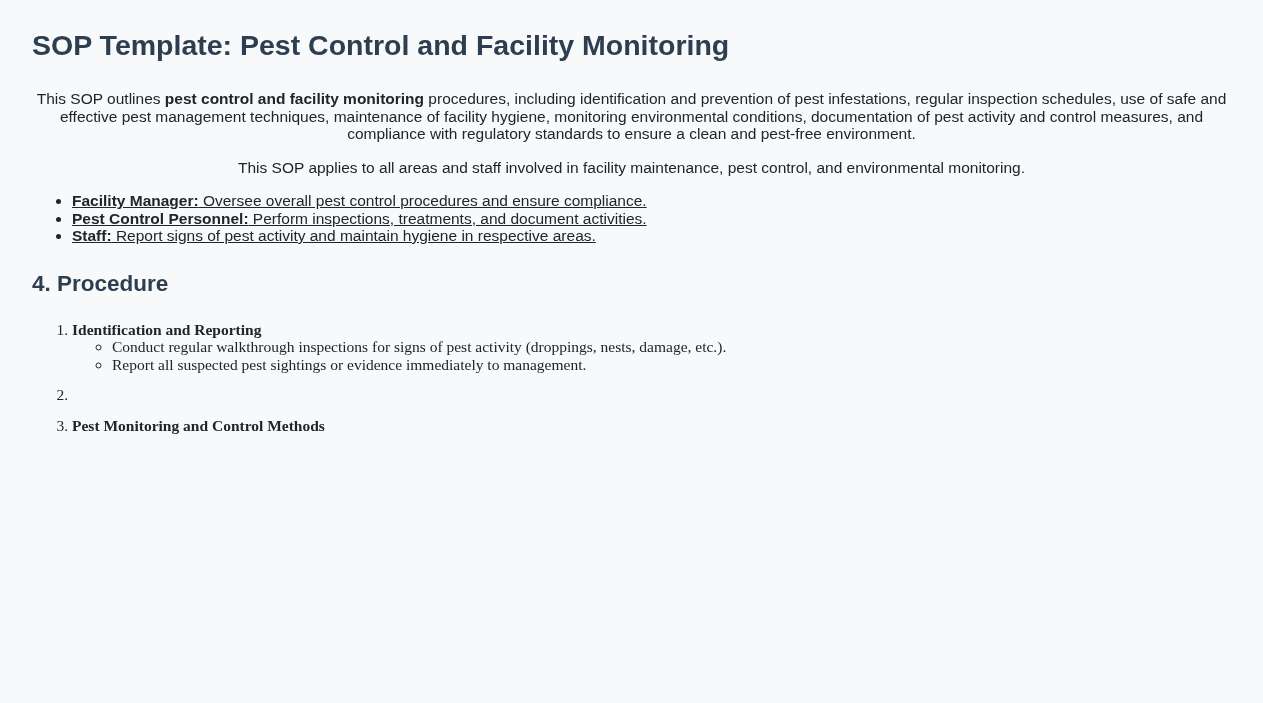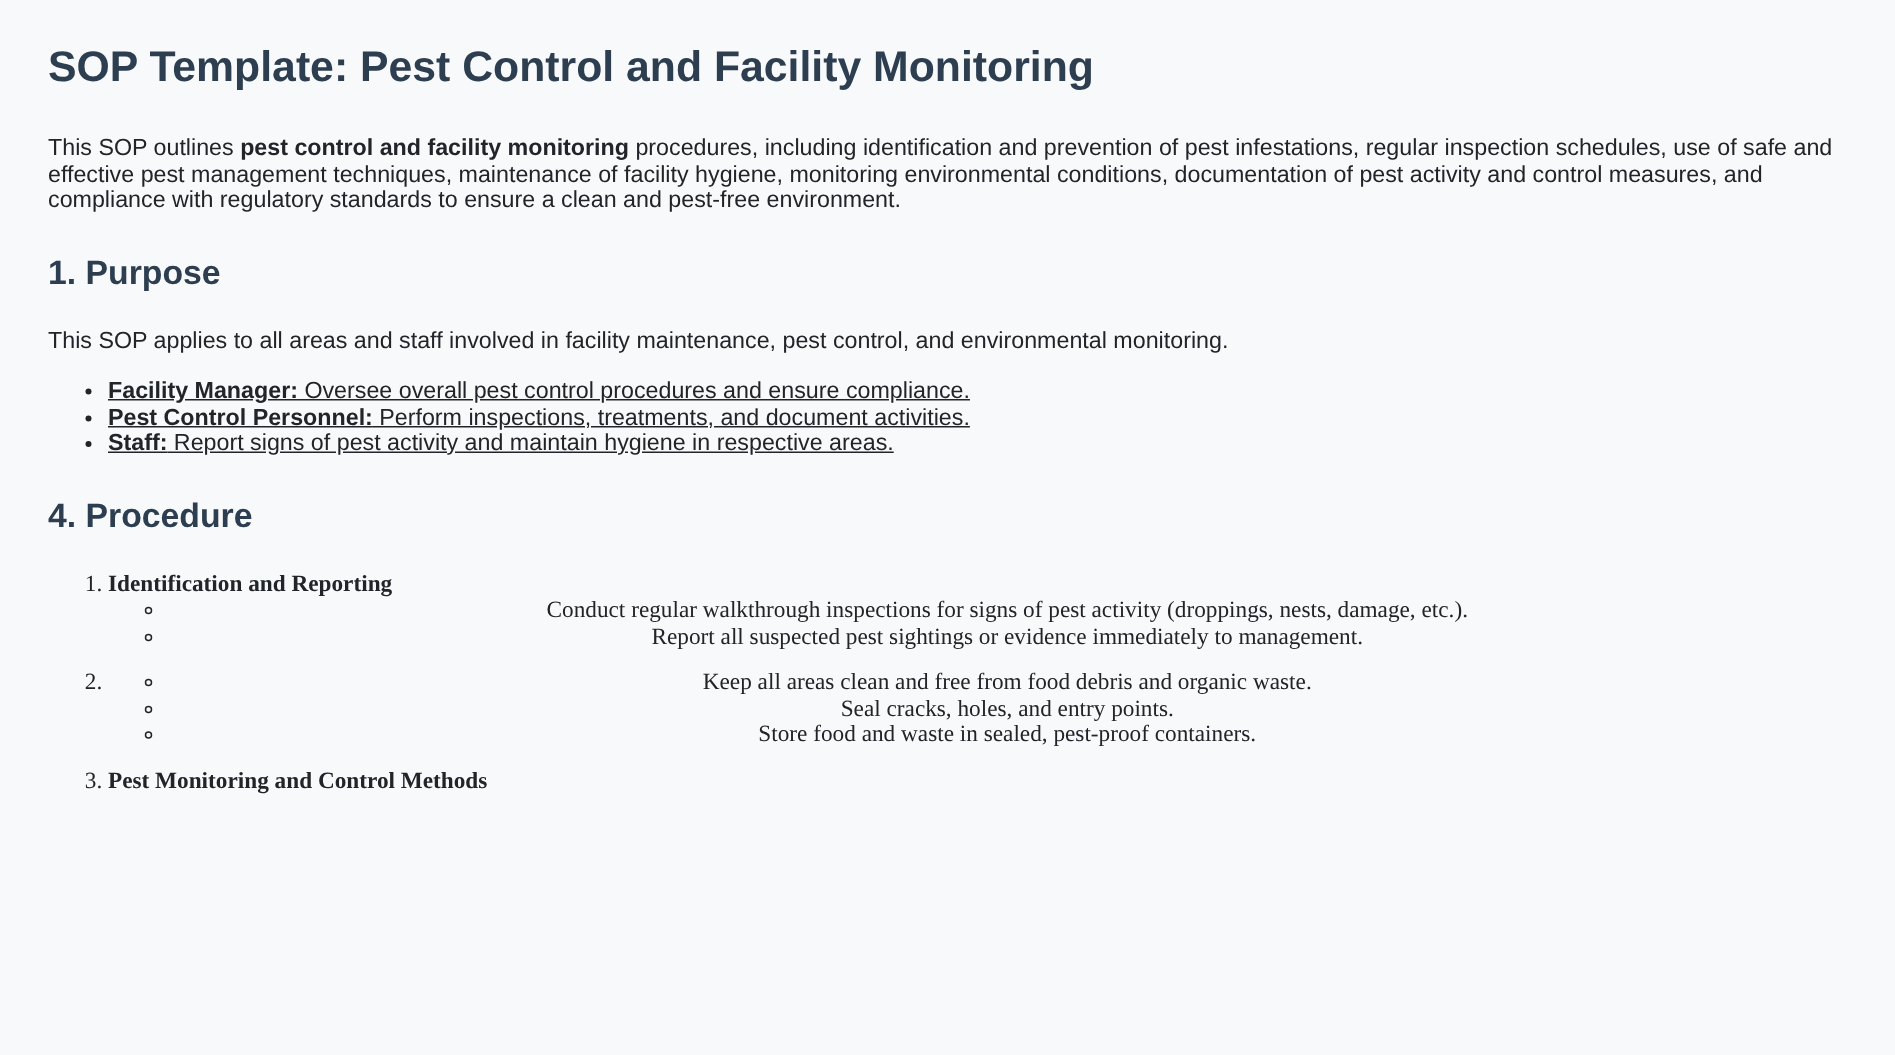--- a/index.html
+++ b/index.html
@@ -20,21 +20,21 @@
     padding: 28px 32px 0 32px;
     overflow: hidden;
   }
   h1.doc-title {
     margin: 0 0 28px 0;
     font-size: 28.5px;
     line-height: 34px;
     font-weight: bold;
     color: #2c3e50;
   }
-  p { margin: 0 0 16px 0; }
+  p { margin: 0 0 16px 0; text-align: center; }
   h2.section-heading {
     margin: 26px 0 24px 0;
     font-size: 22.5px;
     line-height: 26px;
     font-weight: bold;
     color: #2c3e50;
   }
   strong { font-weight: bold; }
   ul.resp-list {
     margin: 0 0 16px 0;
@@ -47,55 +47,49 @@
     margin: 0;
     padding-left: 40px;
     list-style-type: decimal;
   }
   ol.proc-list > li { margin: 0 0 13px 0; font-family: Liberation Serif, serif; }
   ol.proc-list ul.sub-list {
     margin: 0;
     padding-left: 40px;
     list-style-type: circle;
   }
-  ol.proc-list ul.sub-list li { margin: 0; text-align: center; }
+  ol.proc-list ul.sub-list li { margin: 0; }
 </style>
 </head>
 <body>
 
 <div class="page">
 
   <h1 class="doc-title">SOP Template: Pest Control and Facility Monitoring</h1>
 
   <p><span>This SOP outlines </span><strong>pest control and facility monitoring</strong><span> procedures, including identification and prevention of pest infestations, regular inspection schedules, use of safe and effective pest management techniques, maintenance of facility hygiene, monitoring environmental conditions, documentation of pest activity and control measures, and compliance with regulatory standards to ensure a clean and pest-free environment.</span></p>
 
-  <h2 class="section-heading">1. Purpose</h2>
 
   <p>This SOP applies to all areas and staff involved in facility maintenance, pest control, and environmental monitoring.</p>
 
   <ul class="resp-list">
     <li><strong>Facility Manager:</strong><span> Oversee overall pest control procedures and ensure compliance.</span></li>
     <li><strong>Pest Control Personnel:</strong><span> Perform inspections, treatments, and document activities.</span></li>
     <li><strong>Staff:</strong><span> Report signs of pest activity and maintain hygiene in respective areas.</span></li>
   </ul>
 
   <h2 class="section-heading">4. Procedure</h2>
   <ol class="proc-list">
     <li>
       <strong>Identification and Reporting</strong>
       <ul class="sub-list">
         <li>Conduct regular walkthrough inspections for signs of pest activity (droppings, nests, damage, etc.).</li>
         <li>Report all suspected pest sightings or evidence immediately to management.</li>
       </ul>
     </li>
     <li>
-      <ul class="sub-list">
-        <li>Keep all areas clean and free from food debris and organic waste.</li>
-        <li>Seal cracks, holes, and entry points.</li>
-        <li>Store food and waste in sealed, pest-proof containers.</li>
-      </ul>
     </li>
     <li>
       <strong>Pest Monitoring and Control Methods</strong>
     </li>
   </ol>
 
 </div>
 
 </body></html>

